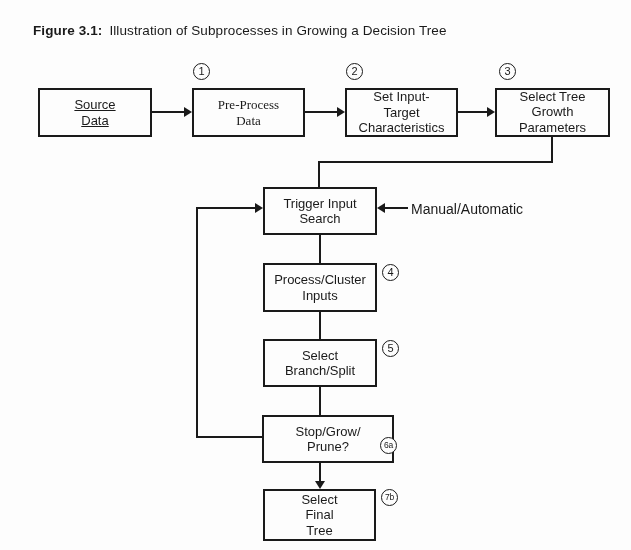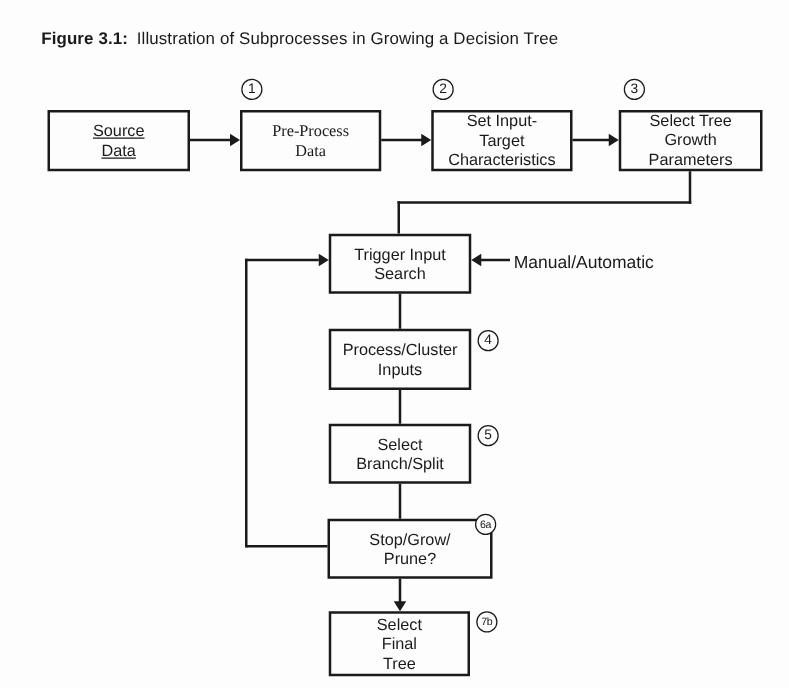--- a/index.html
+++ b/index.html
@@ -155,21 +155,21 @@
   </div>
 
   <div class="node" style="left:263px; top:489px; width:113px; height:52px;">
     <span class="node-label">Select
 Final
 Tree</span>
   </div>
 
   <div class="badge" style="left:382px; top:264px;">4</div>
   <div class="badge" style="left:382px; top:340px;">5</div>
-  <div class="badge small-text" style="left:380px; top:411px;">6a</div>
+  <div class="badge small-text" style="left:380px; top:437px;">6a</div>
   <div class="badge small-text" style="left:381px; top:489px;">7b</div>
 
   <div class="v-line" style="left:319px; top:235px; height:28px;"></div>
   <div class="v-line" style="left:319px; top:312px; height:27px;"></div>
   <div class="v-line" style="left:319px; top:387px; height:28px;"></div>
 
   <div class="v-line" style="left:319px; top:463px; height:19px;"></div>
   <div class="arrow-down" style="left:315px; top:481px;"></div>
 
   <div class="h-line" style="left:197px; top:436px; width:65px;"></div>

